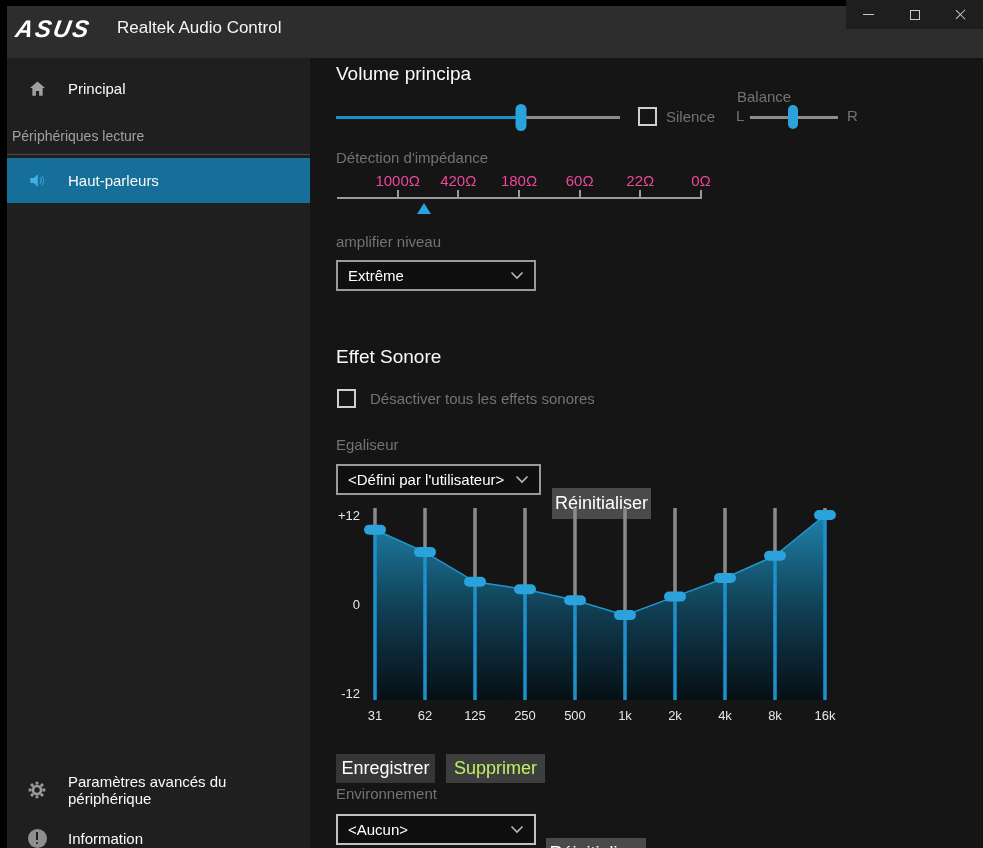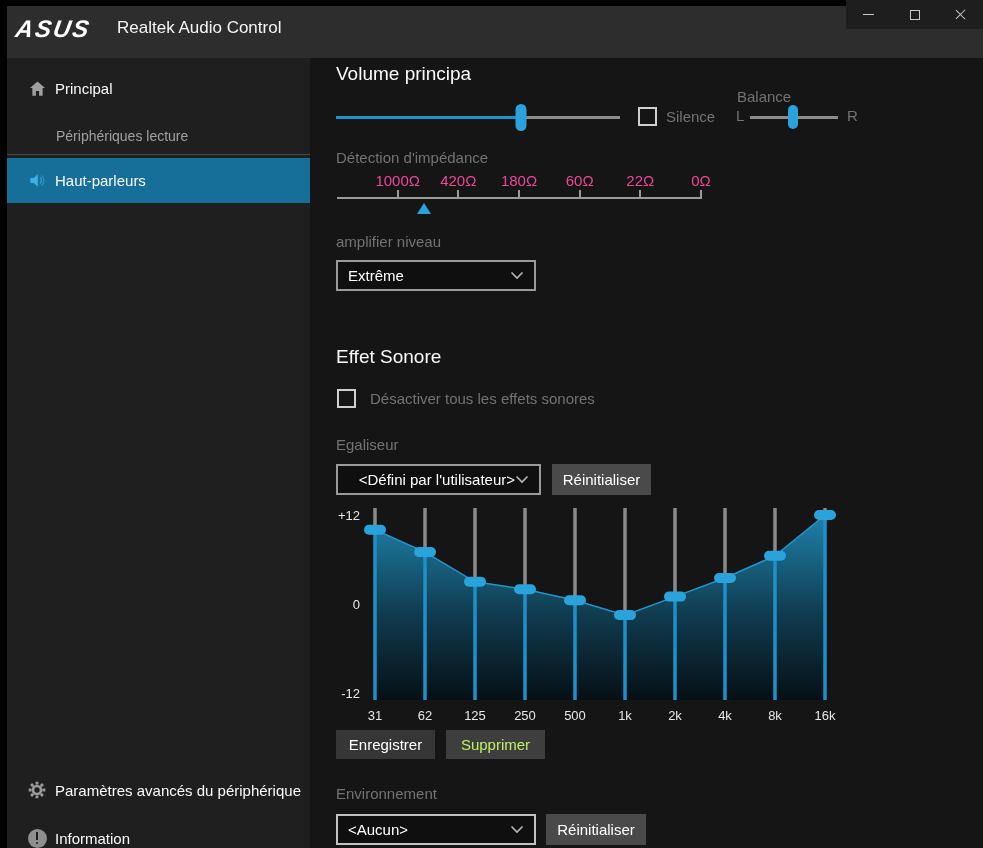--- a/index.html
+++ b/index.html
@@ -27,23 +27,23 @@
   .glyph-close i { position:absolute; left:6px; top:0; width:1.4px; height:13px; background:#c9c9c9; display:block; }
   .glyph-close i:first-child { transform:rotate(45deg); }
   .glyph-close i:last-child  { transform:rotate(-45deg); }
 
   
   .sidebar { position:absolute; left:0; top:58px; width:310px; height:790px; background:#1f1f1f; }
   .nav-item { position:absolute; left:0; width:310px; height:40px; display:flex;
               align-items:center; padding-left:27px; font-size:15px; color:#fafafa; cursor:default; }
   .nav-item .ic { width:20px; height:20px; margin-right:2px; flex:0 0 20px; display:flex;
                   align-items:center; justify-content:center; }
-  .nav-item .lbl { margin-left:6px; }
+  .nav-item .lbl { margin-left:19px; }
   .nav-principal { top:10px; }
-  .side-section { position:absolute; left:12px; top:70px; font-size:14px; color:#a0a0a0;margin-left:44px; }
+  .side-section { position:absolute; left:12px; top:70px; font-size:14px; color:#a0a0a0; }
   .side-divider { position:absolute; left:0; top:96px; width:310px; height:1px; background:#4a4a4a; }
   .nav-selected { top:100px; height:45px; background:var(--selection,#166f99); }
   .nav-advanced { top:712px; }
   .nav-info { top:760px; }
   .info-badge { width:19px; height:19px; border-radius:50%; background:#8f8f8f; position:relative; }
   .info-badge::before { content:""; position:absolute; left:8.1px; top:3.5px; width:2.6px; height:7.5px; background:#1e1e1e; }
   .info-badge::after  { content:""; position:absolute; left:8.1px; top:13px;  width:2.6px; height:2.6px; background:#1e1e1e; border-radius:50%; }
 
   
   .main { position:absolute; left:310px; top:58px; width:673px; height:790px; background:#151515; }
@@ -79,25 +79,25 @@
   .imp-marker { position:absolute; top:31px; width:0; height:0; transform:translateX(-50%);
                 border-left:7px solid transparent; border-right:7px solid transparent;
                 border-bottom:11px solid var(--accent,#2aa2dc); }
 
   .amp-label { left:26px; top:175px; }
 
   .dropdown { position:absolute; height:31px; border:2px solid #9a9a9a; background:#0f0f0f;
               display:flex; align-items:center; justify-content:space-between;
               padding:0 10px; font-size:15px; color:#fff; cursor:default; }
   .dd-amp { left:26px; top:202px; width:200px; }
-  .dd-eq  { left:26px; top:406px; width:205px;justify-content:flex-end; }
+  .dd-eq  { left:26px; top:406px; width:205px; }
   .dd-env { left:26px; top:756px; width:200px; border-color:#c2c2c2; }
 
   .btn { position:absolute; display:flex; align-items:center; justify-content:center;
-         font-size:15px; color:#fff; cursor:default; }
+         font-size:18px; color:#fff; cursor:default;margin-top:24px; }
   .btn-reset-eq  { left:242px; top:406px; width:99px;  height:31px; background:#4a4a4a; }
   .btn-save      { left:26px;  top:672px; width:99px;  height:29px; background:#363636; }
   .btn-delete    { left:136px; top:672px; width:99px;  height:29px; background:#3e3e3e; color:#bef264; }
   .btn-reset-env { left:236px; top:756px; width:100px; height:31px; background:#4a4a4a; }
 
   .fx-title { left:26px; top:288px; }
   .fx-box { left:27px; top:331px; }
   .fx-lbl { left:60px; top:332px; }
   .eq-label { left:26px; top:378px; }
   .eq-chart { position:absolute; left:26px; top:446px; width:524px; height:224px; }

